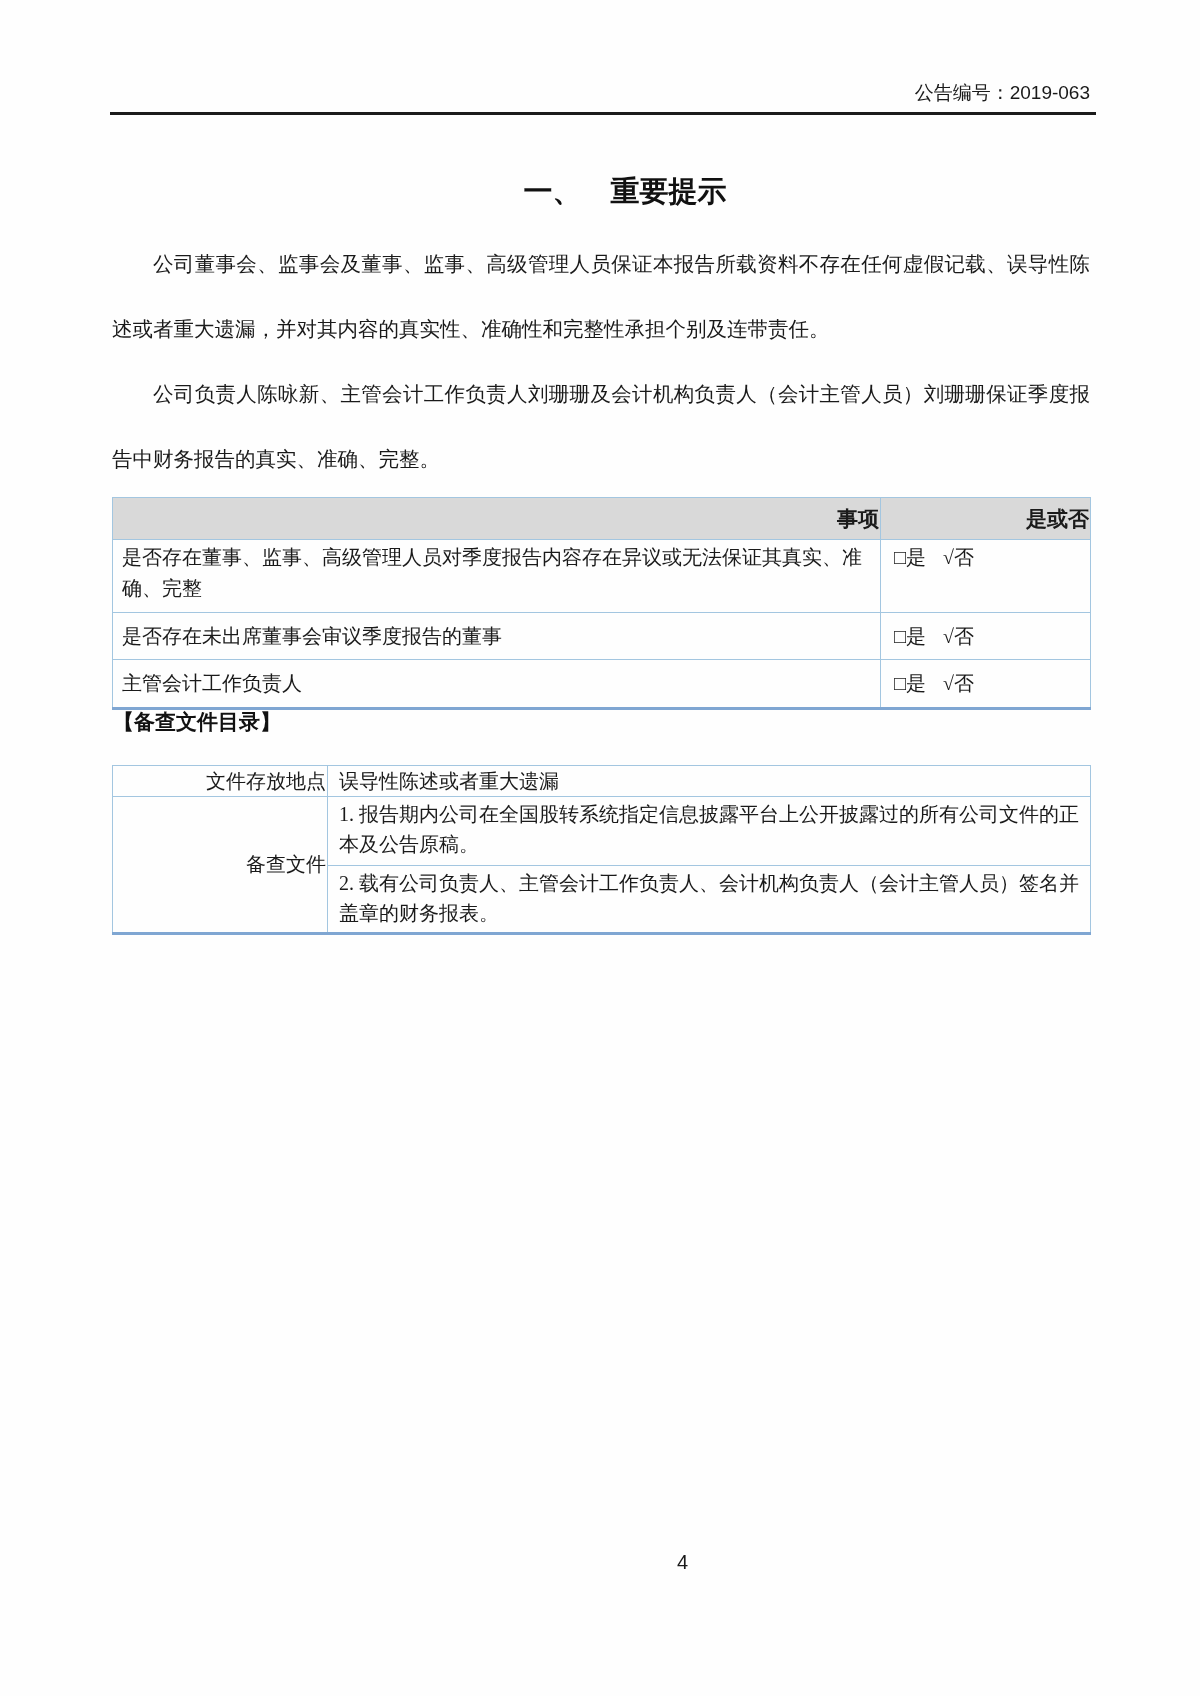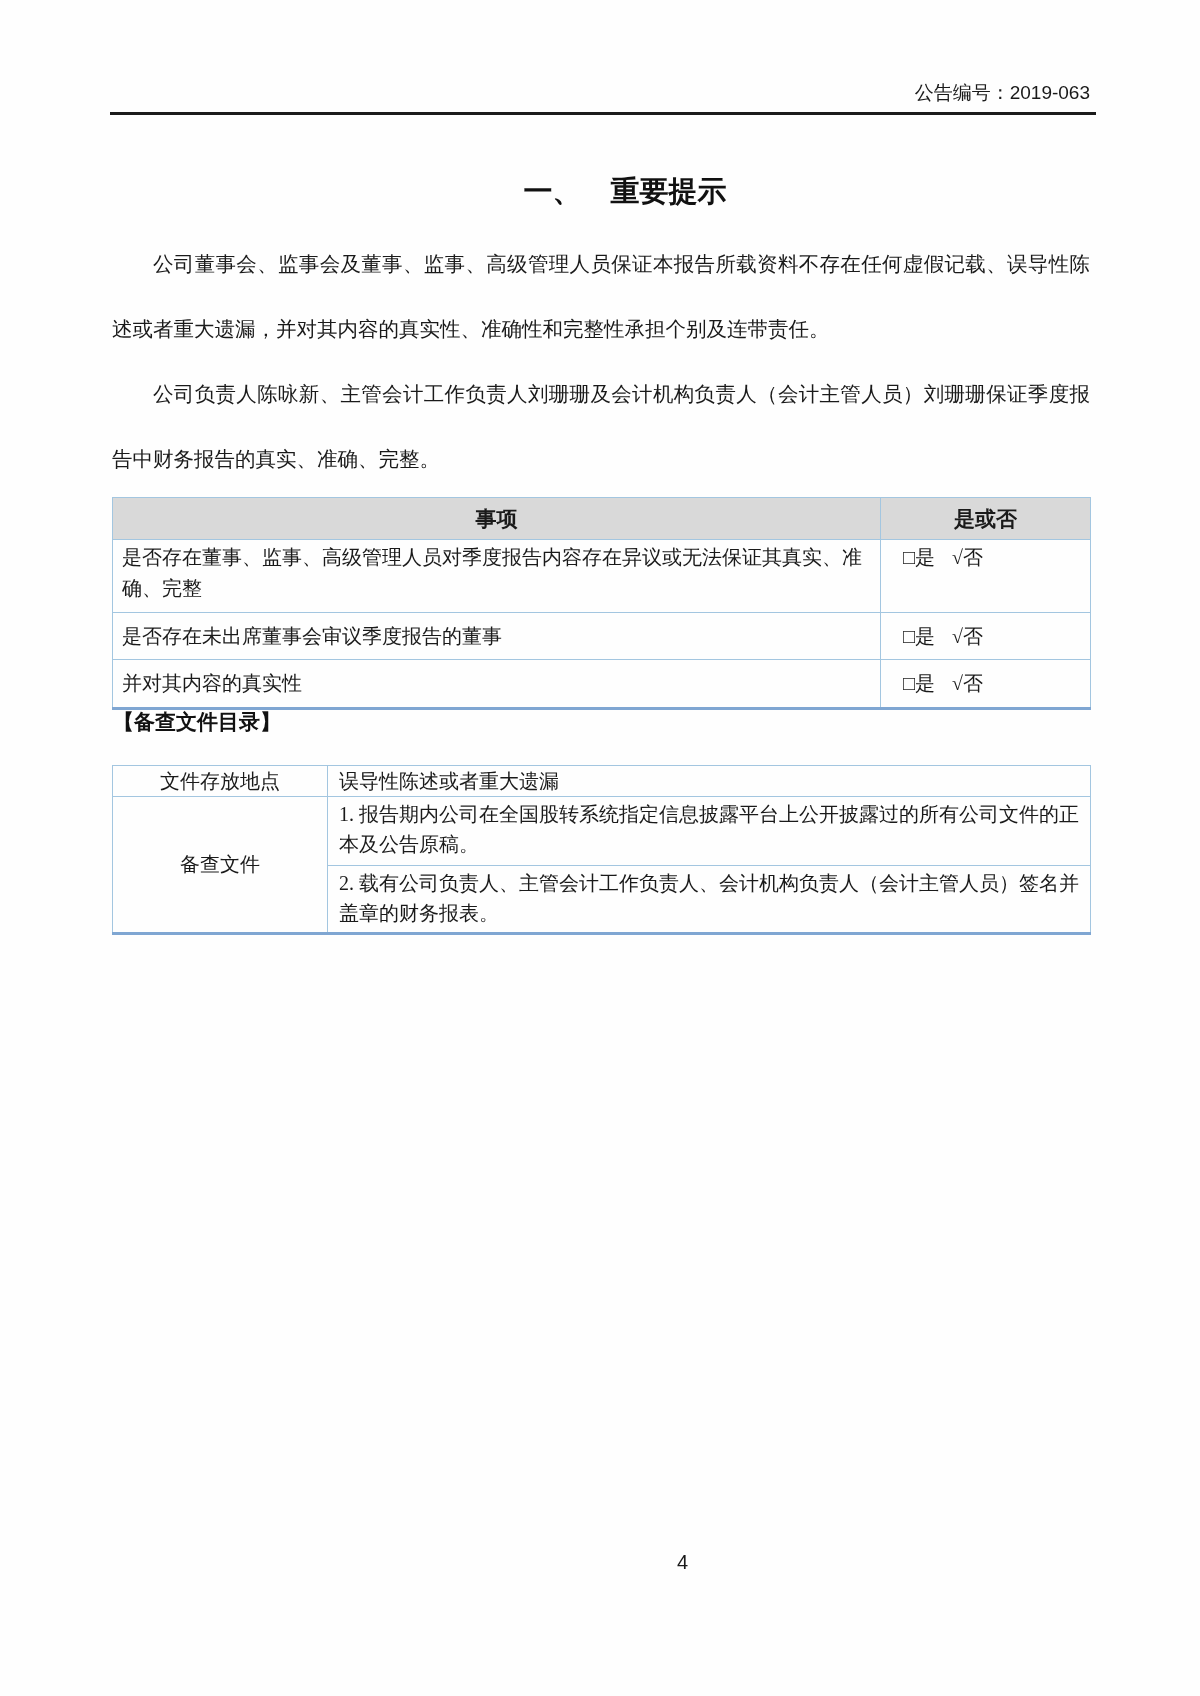--- a/index.html
+++ b/index.html
@@ -58,27 +58,27 @@
     table-layout: fixed;
   }
   .matters-table th, .matters-table td { border: 1px solid #a3c6e0; }
   .matters-table { border-bottom: 3px solid #7fa6d2; }
   .matters-table tr:last-child td { border-bottom: 3px solid #7fa6d2; }
   .matters-table th {
     background: #d9d9d9;
     height: 39px;
     font-size: 21px;
     font-weight: bold;
-    text-align: center;
+    text-align: right;
     font-family: "Liberation Sans", "DejaVu Sans", sans-serif;
   }
   .col-item  { width: 768px; }
   .col-answer{ width: 210px; }
   .matters-table td.item { padding: 8px 9px; }
-  .matters-table td.answer { padding-left: 22px; white-space: nowrap; }
+  .matters-table td.answer { padding-left: 13px; white-space: nowrap; }
   .matters-table tr.tall td { vertical-align: top; line-height: 31px; padding-top: 2px; height: 60px; }
   .matters-table tr.r1 td { height: 30px; }
   .matters-table tr.r2 td { height: 31px; }
   .matters-table tr.r3 td { height: 34px; }
   .answer .no { margin-left: 17px; }
 
   
   .docs-heading {
     position: absolute;
     top: 708px; left: 113px;
@@ -92,21 +92,21 @@
     top: 765px; left: 112px; width: 978px;
     border-collapse: collapse;
     font-size: 20px;
     table-layout: fixed;
   }
   .docs-table td { border: 1px solid #a3c6e0; }
   .docs-table { border-bottom: 3px solid #7fa6d2; }
   .docs-table tr:last-child td { border-bottom: 3px solid #7fa6d2; }
   .docs-col-label { width: 215px; }
   .docs-col-value { width: 763px; }
-  .docs-table td.label { text-align: center; vertical-align: middle; }
+  .docs-table td.label { text-align: right; vertical-align: middle; }
   .docs-table td.value { padding: 2px 11px; line-height: 30px; vertical-align: top; }
   .docs-table tr.storage td { height: 28px; }
   .docs-table td.value.single { vertical-align: middle; padding-top: 0; padding-bottom: 0; }
   .docs-table tr.file1 td { height: 64px; }
   .docs-table tr.file2 td { height: 62px; }
 
   
   .page-number {
     position: absolute;
     top: 1551px; left: 677px;
@@ -149,21 +149,21 @@
           <span class="yes">□是</span><span class="no">√否</span>
         </td>
       </tr>
       <tr class="r1">
         <td class="item">是否存在未出席董事会审议季度报告的董事</td>
         <td class="answer">
           <span class="yes">□是</span><span class="no">√否</span>
         </td>
       </tr>
       <tr class="r2">
-        <td class="item">并对其内容的真实性</td>
+        <td class="item">主管会计工作负责人</td>
         <td class="answer">
           <span class="yes">□是</span><span class="no">√否</span>
         </td>
       </tr>
     </tbody>
   </table>
 
   <div class="docs-heading">【备查文件目录】</div>
 
   <table class="docs-table">

